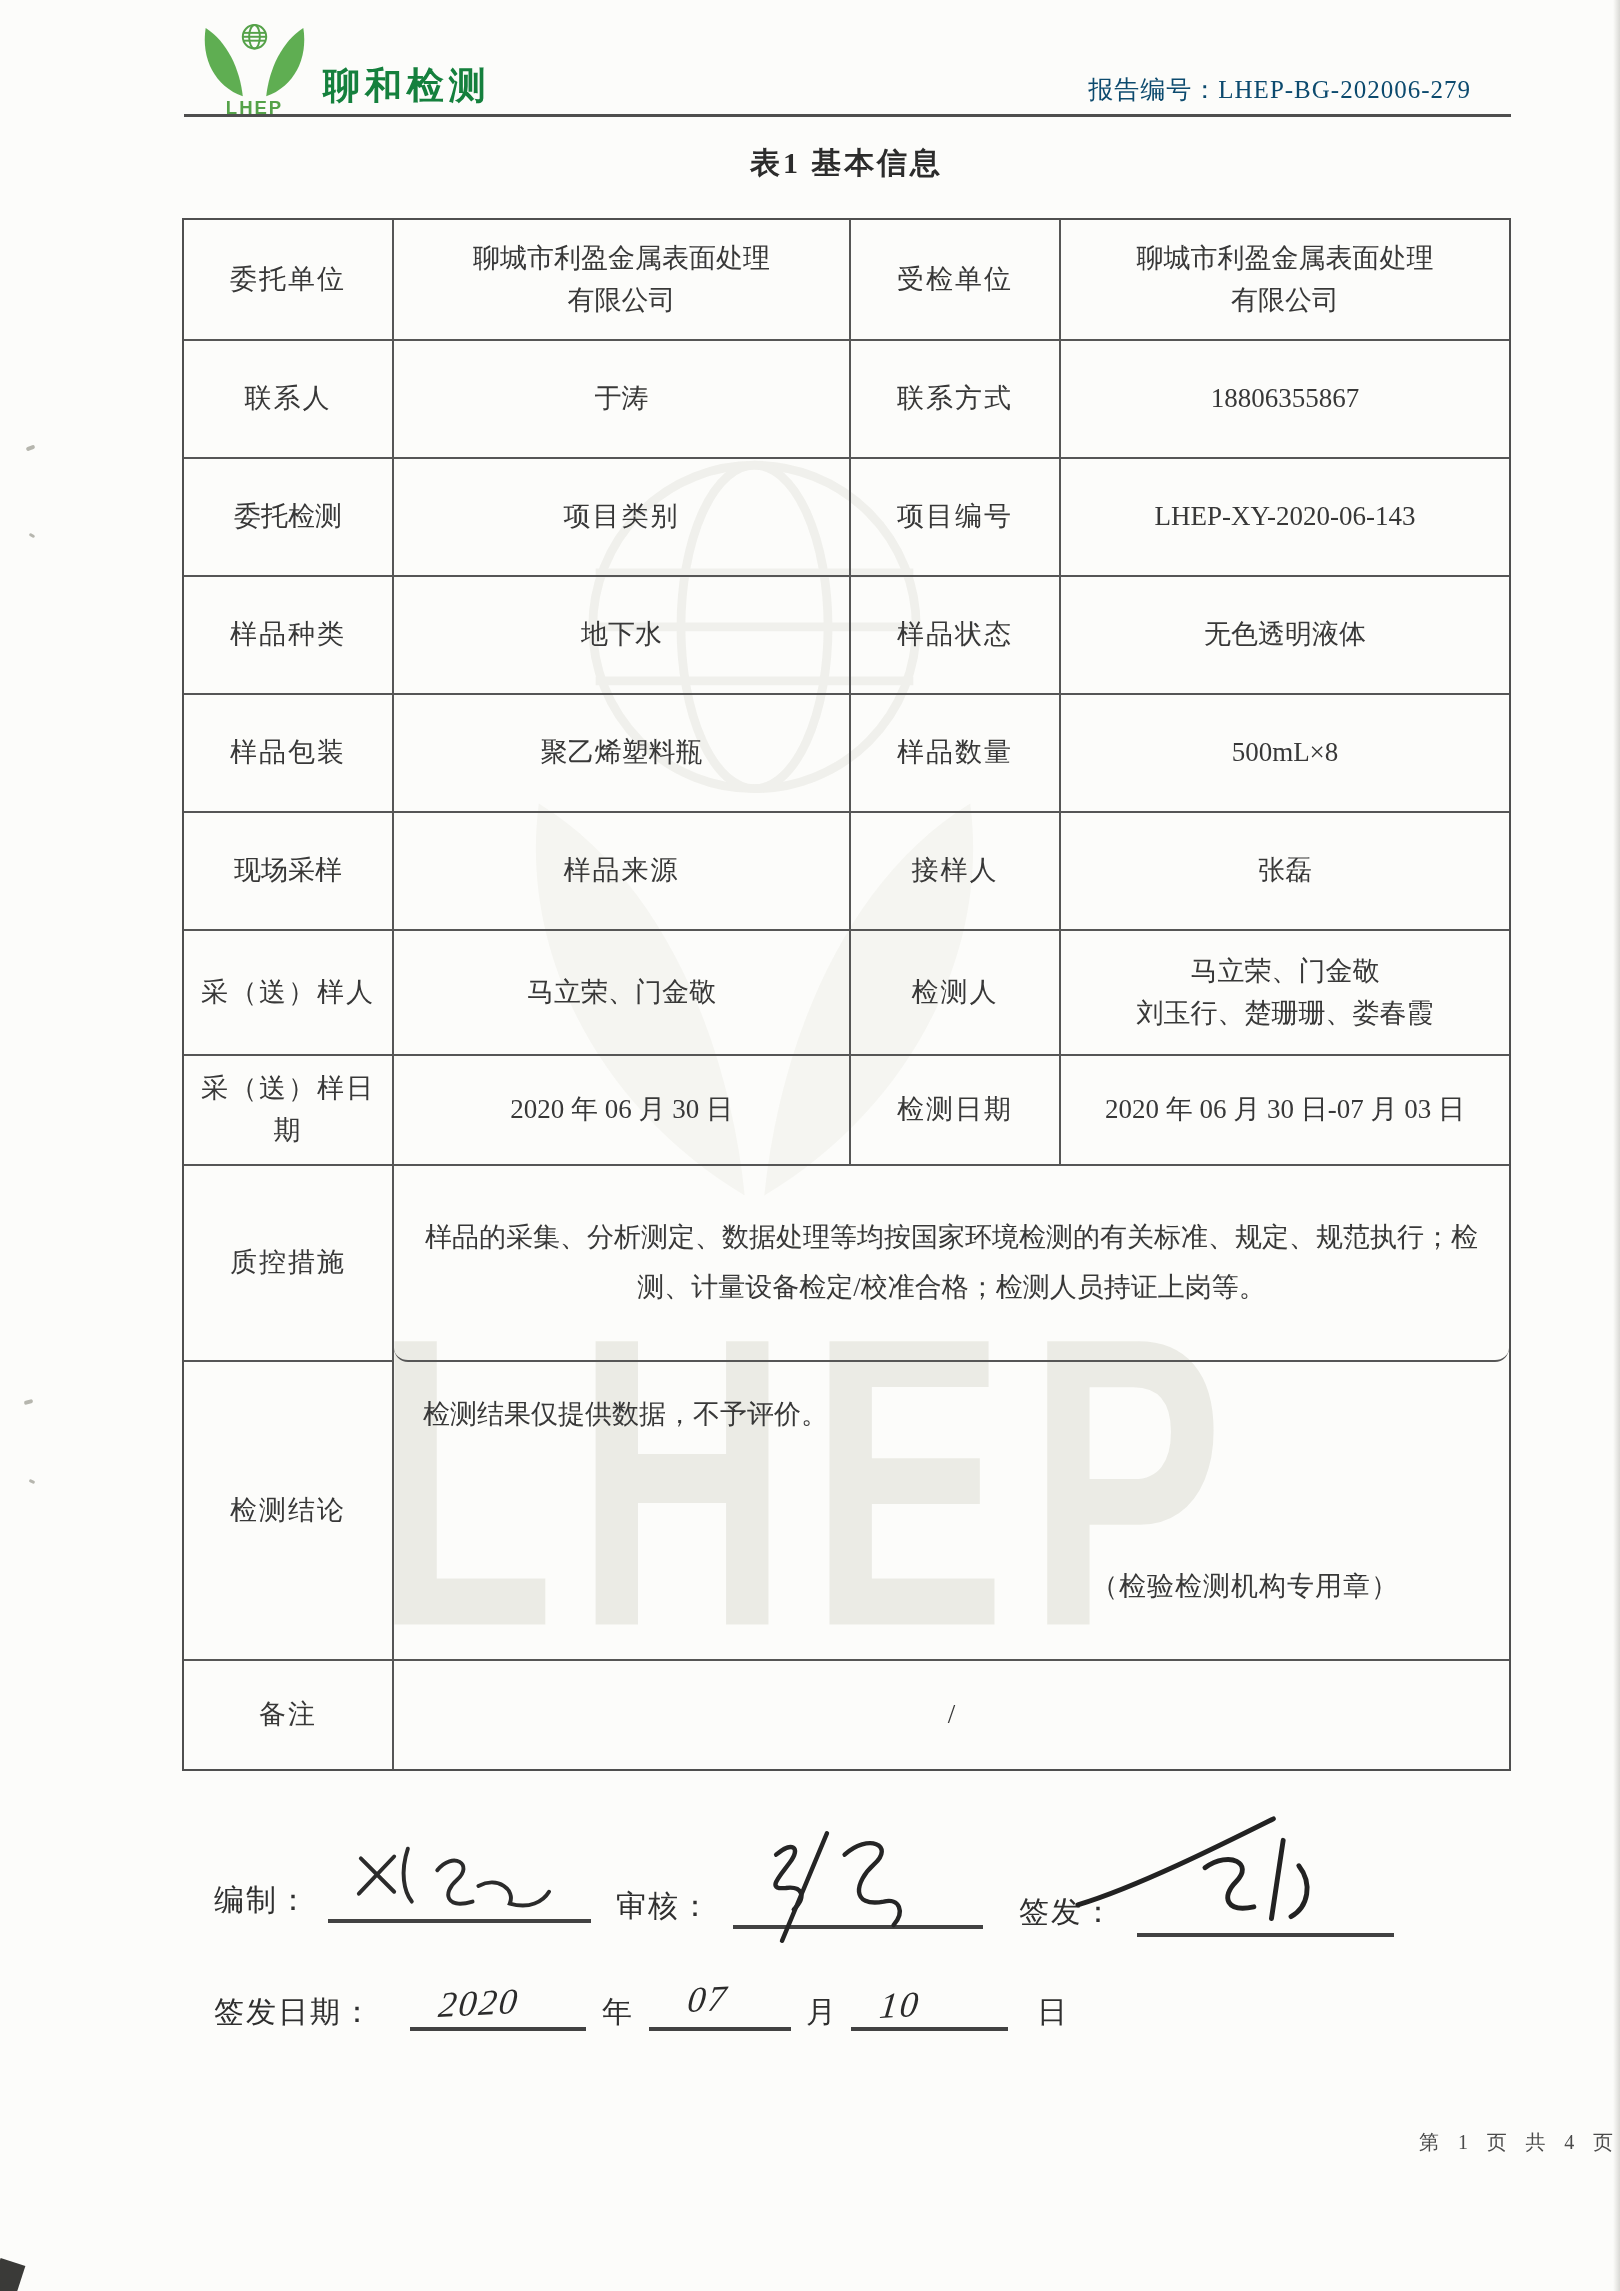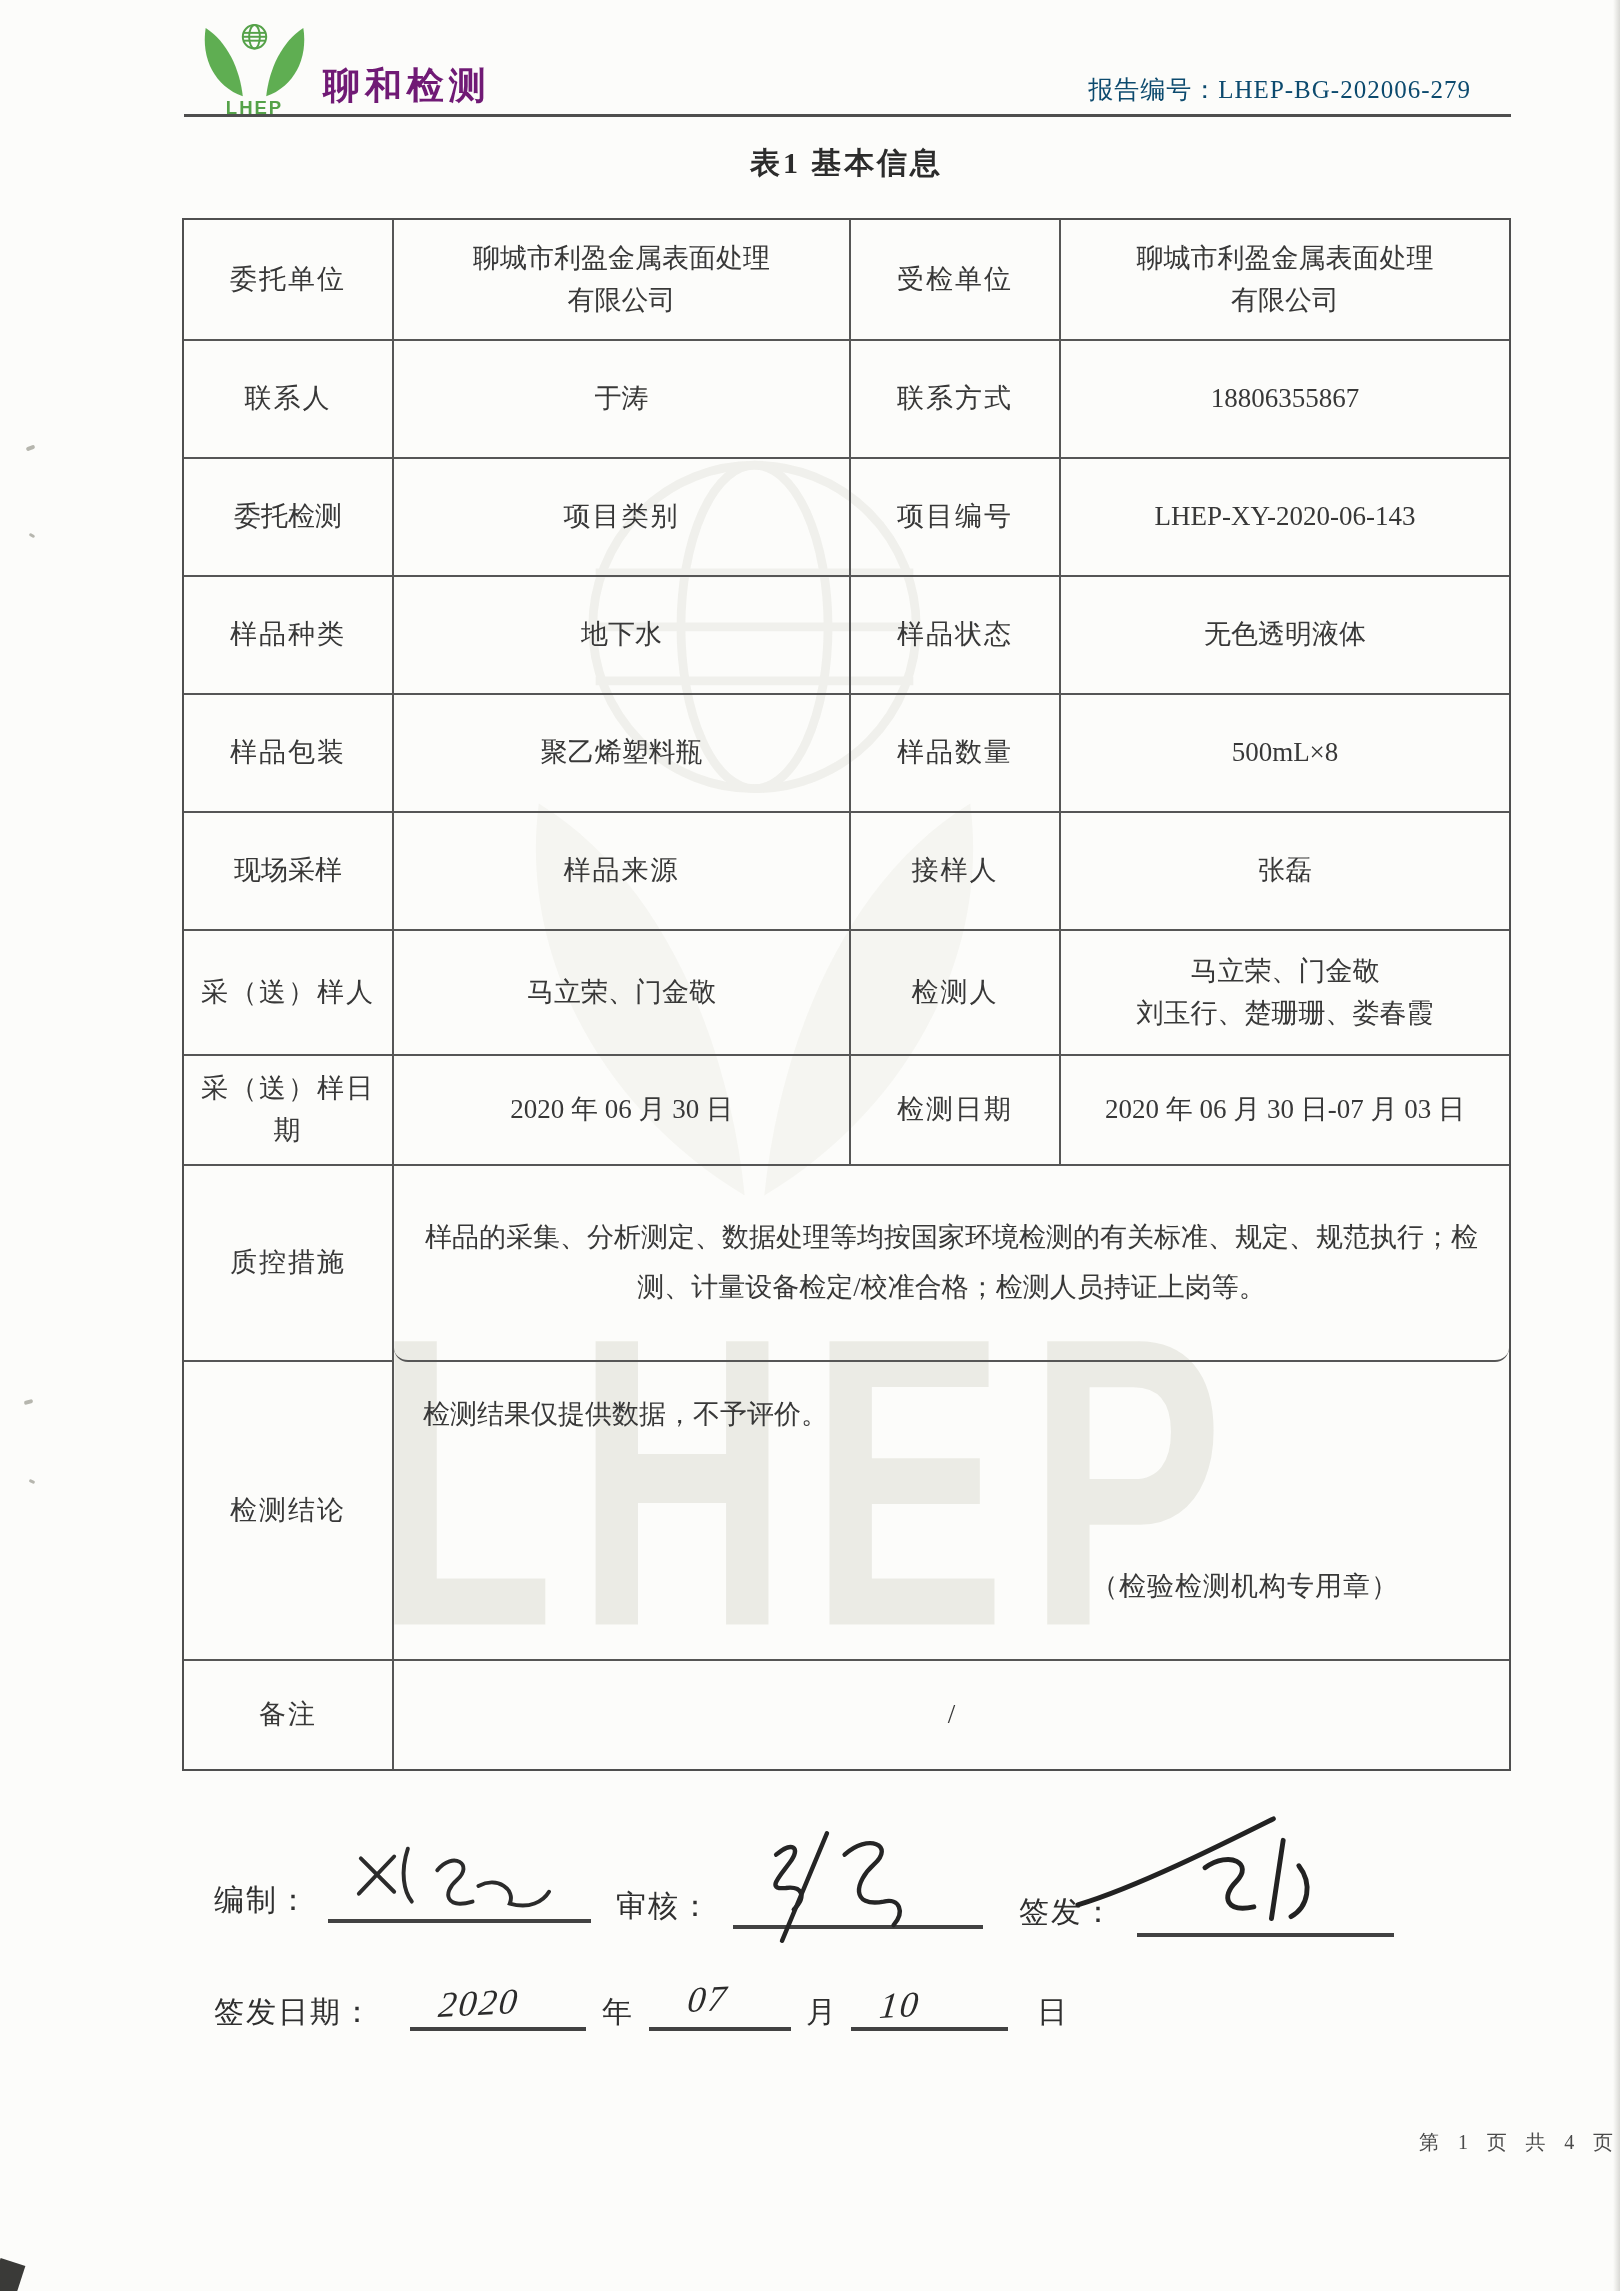--- a/index.html
+++ b/index.html
@@ -32,21 +32,21 @@
     font-family:"Liberation Sans","DejaVu Sans",sans-serif;
     font-weight:bold;font-size:294px;letter-spacing:21.6px;
     color:#ebebe5;transform:scaleY(1.4);transform-origin:top;
   }
 
   
   .header{position:absolute;left:0;top:0;width:100%;z-index:2;}
   .logo{position:absolute;left:192px;top:21.6px;}
   .brand{position:absolute;left:323px;top:61px;
     font-family:"Liberation Sans","DejaVu Sans",sans-serif;
-    font-size:37px;font-weight:bold;color:#701a75;letter-spacing:4.9px;}
+    font-size:37px;font-weight:bold;color:#15803d;letter-spacing:4.9px;}
   .report-no{position:absolute;right:149px;top:73px;font-size:25px;color:#0c4a6e;letter-spacing:1px;}
   .header-rule{position:absolute;left:184px;top:114px;width:1327px;height:2.9px;background:#4e4e4e;}
 
   
   .doc-title{position:absolute;left:182px;top:143px;width:1329px;text-align:center;
     font-size:30px;font-weight:bold;color:#2c2c2c;letter-spacing:2.9px;z-index:2;}
 
   
   .table{
     position:absolute;left:182px;top:218px;width:1329px;z-index:1;

